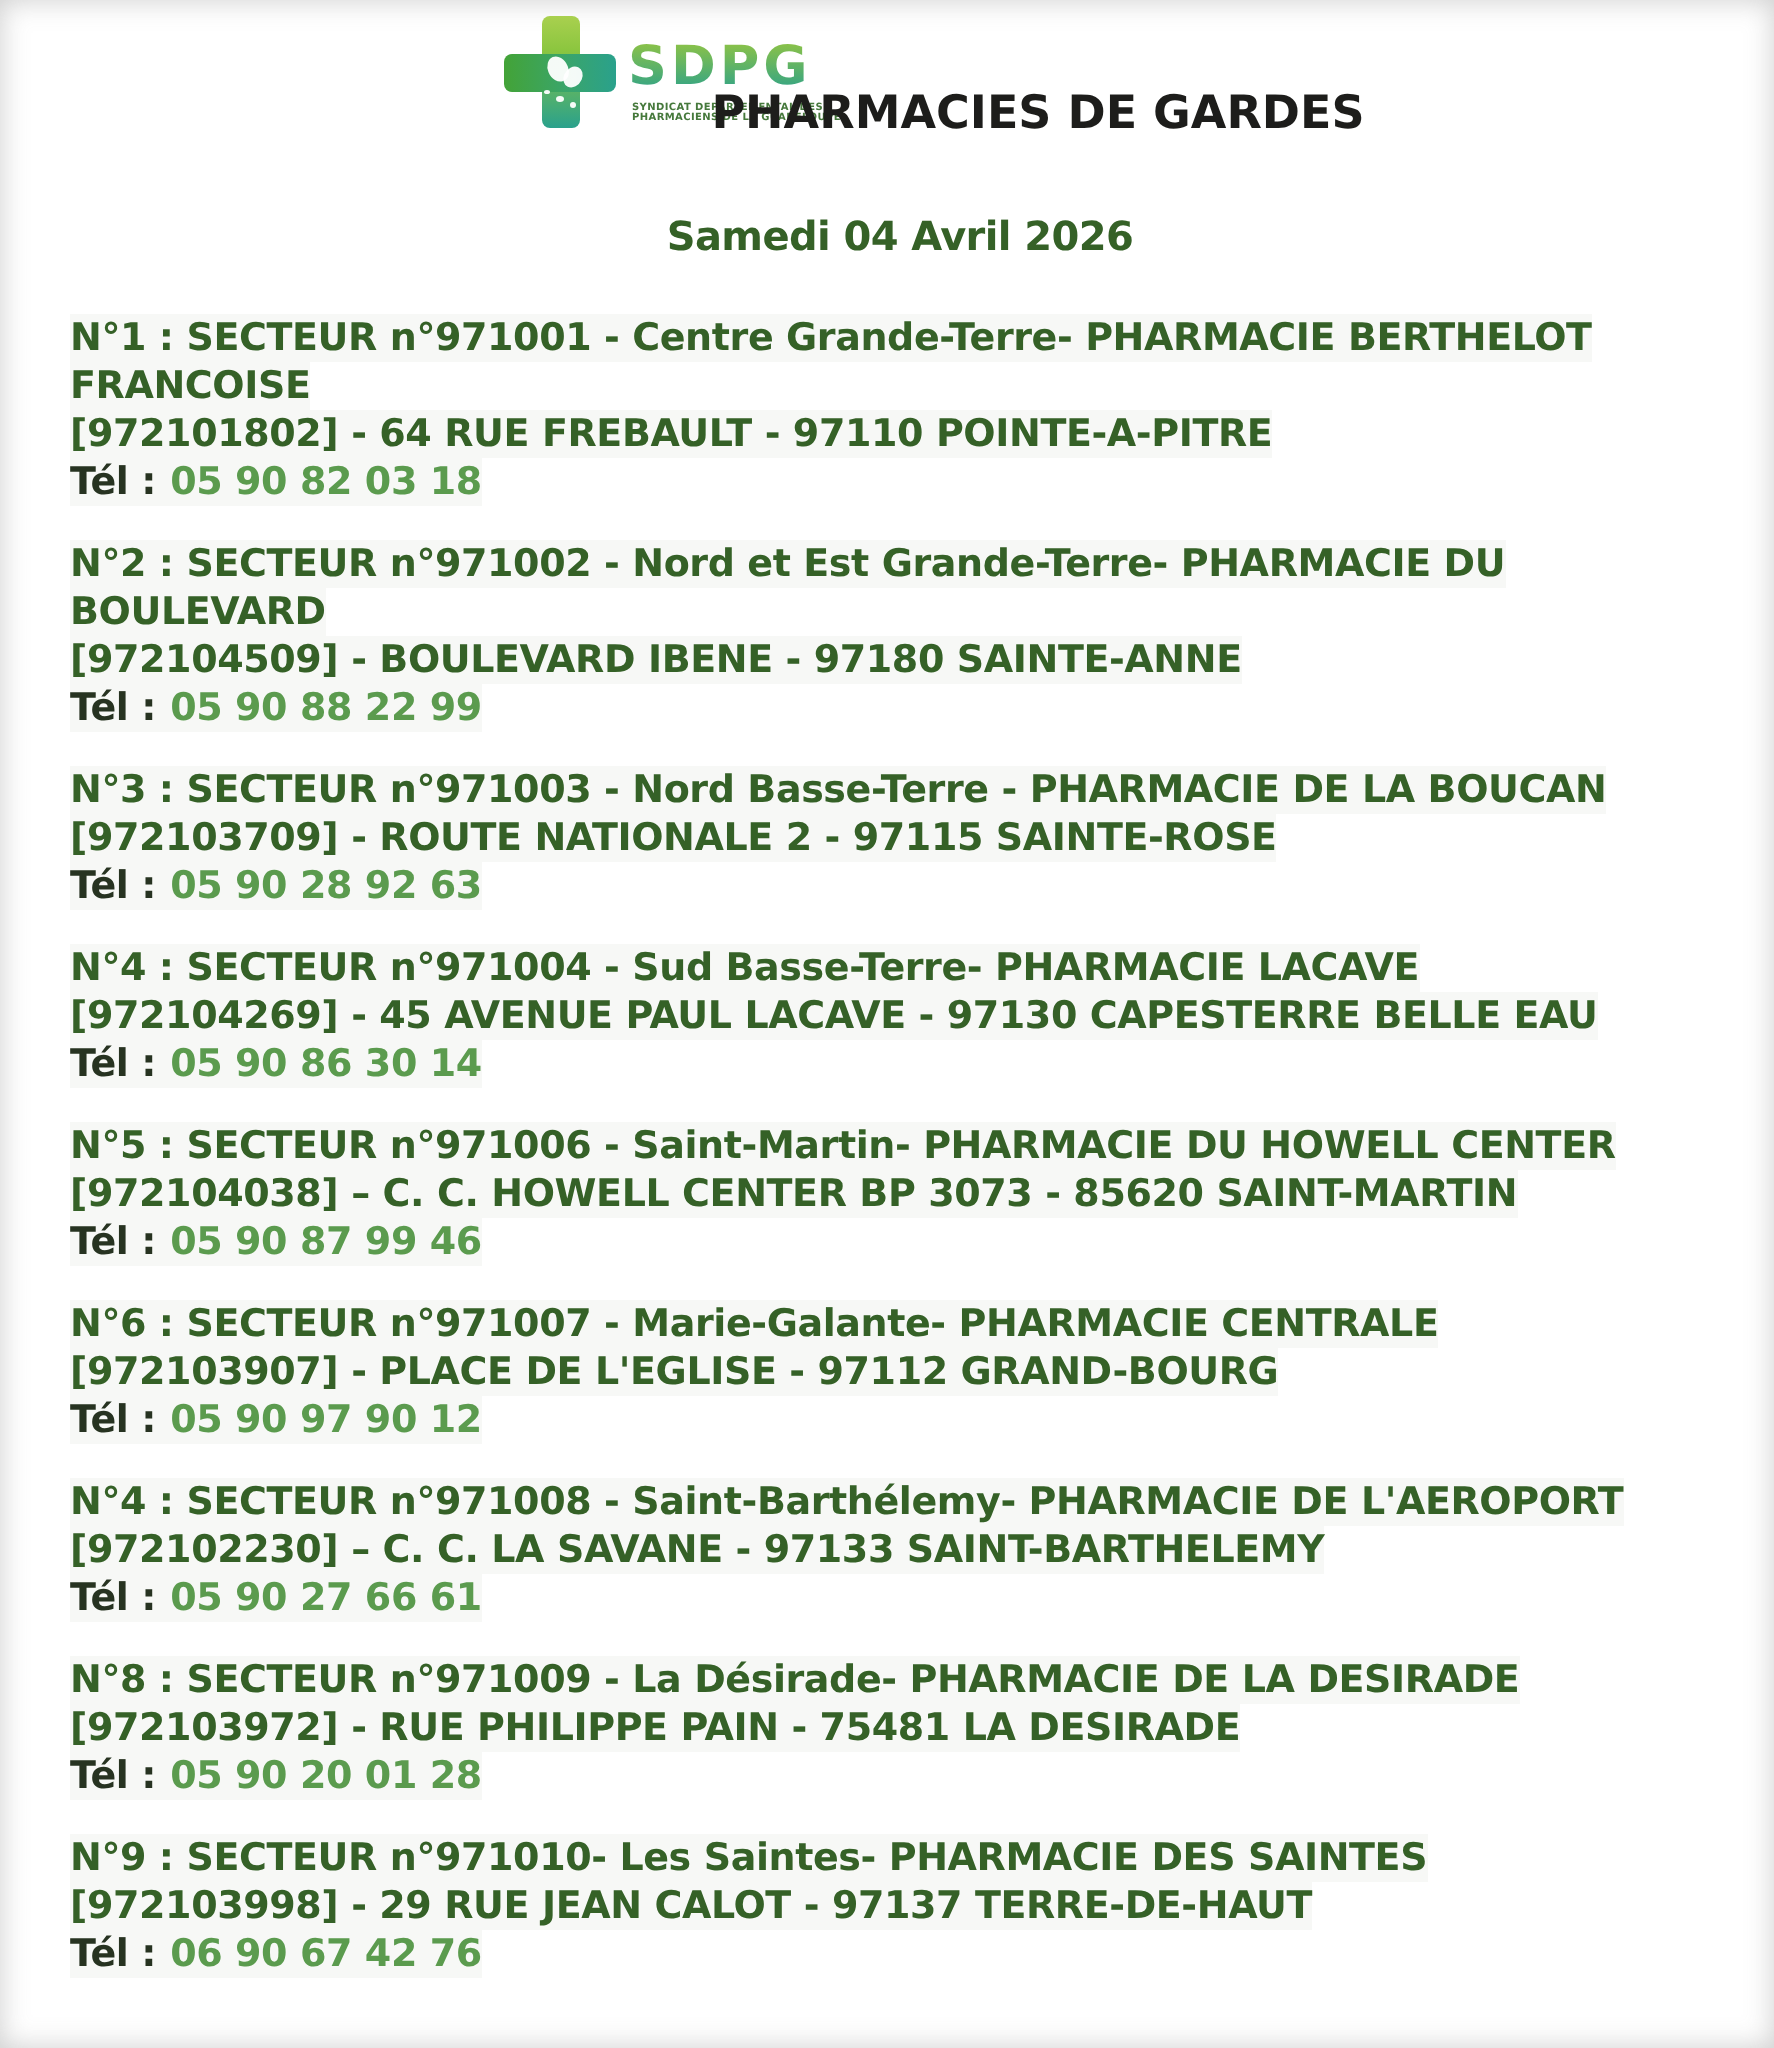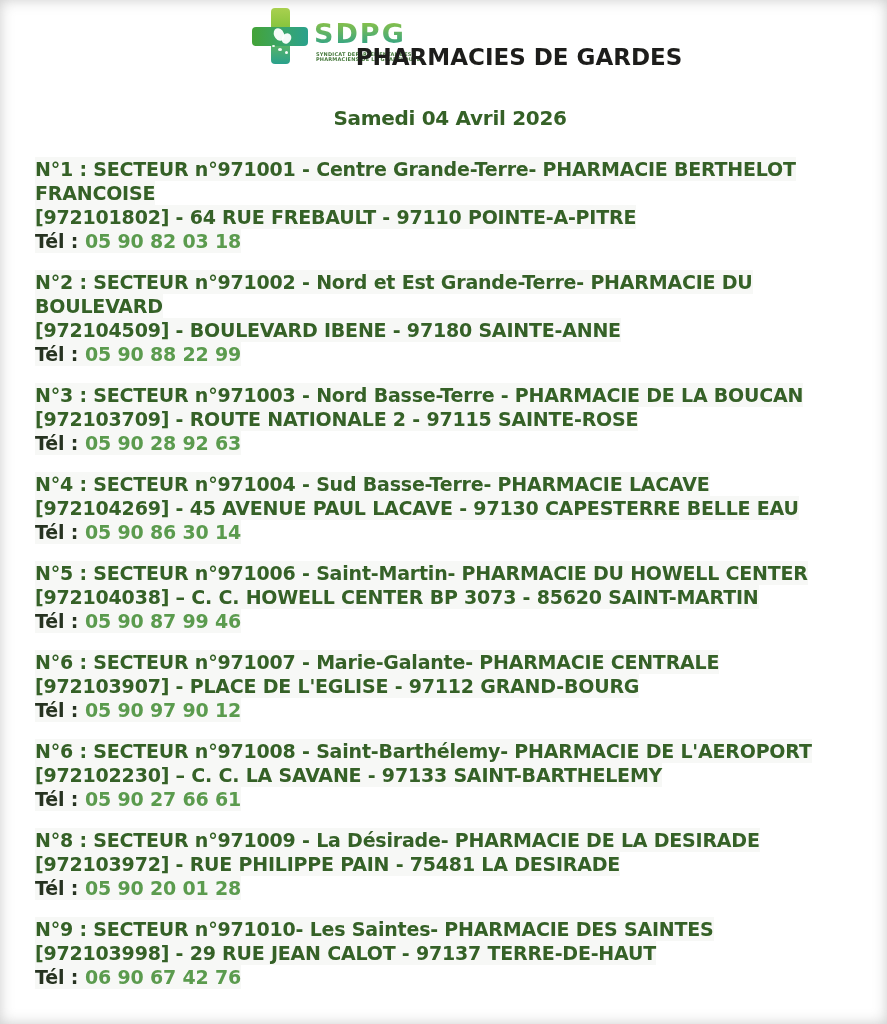--- a/index.html
+++ b/index.html
@@ -135,21 +135,21 @@
       <div class="line"><span class="tel-label">Tél :</span><span class="phone">05 90 87 99 46</span></div>
     </div>
 
     <div class="entry">
       <div class="line">N°6 : SECTEUR n°971007 - Marie-Galante- PHARMACIE CENTRALE</div>
       <div class="line">[972103907] - PLACE DE L'EGLISE - 97112 GRAND-BOURG</div>
       <div class="line"><span class="tel-label">Tél :</span><span class="phone">05 90 97 90 12</span></div>
     </div>
 
     <div class="entry">
-      <div class="line">N°6 : SECTEUR n°971008 - Saint-Barthélemy- PHARMACIE DE L'AEROPORT</div>
+      <div class="line">N°4 : SECTEUR n°971008 - Saint-Barthélemy- PHARMACIE DE L'AEROPORT</div>
       <div class="line">[972102230] – C. C. LA SAVANE - 97133 SAINT-BARTHELEMY</div>
       <div class="line"><span class="tel-label">Tél :</span><span class="phone">05 90 27 66 61</span></div>
     </div>
 
     <div class="entry">
       <div class="line">N°8 : SECTEUR n°971009 - La Désirade- PHARMACIE DE LA DESIRADE</div>
       <div class="line">[972103972] - RUE PHILIPPE PAIN - 75481 LA DESIRADE</div>
       <div class="line"><span class="tel-label">Tél :</span><span class="phone">05 90 20 01 28</span></div>
     </div>
 

